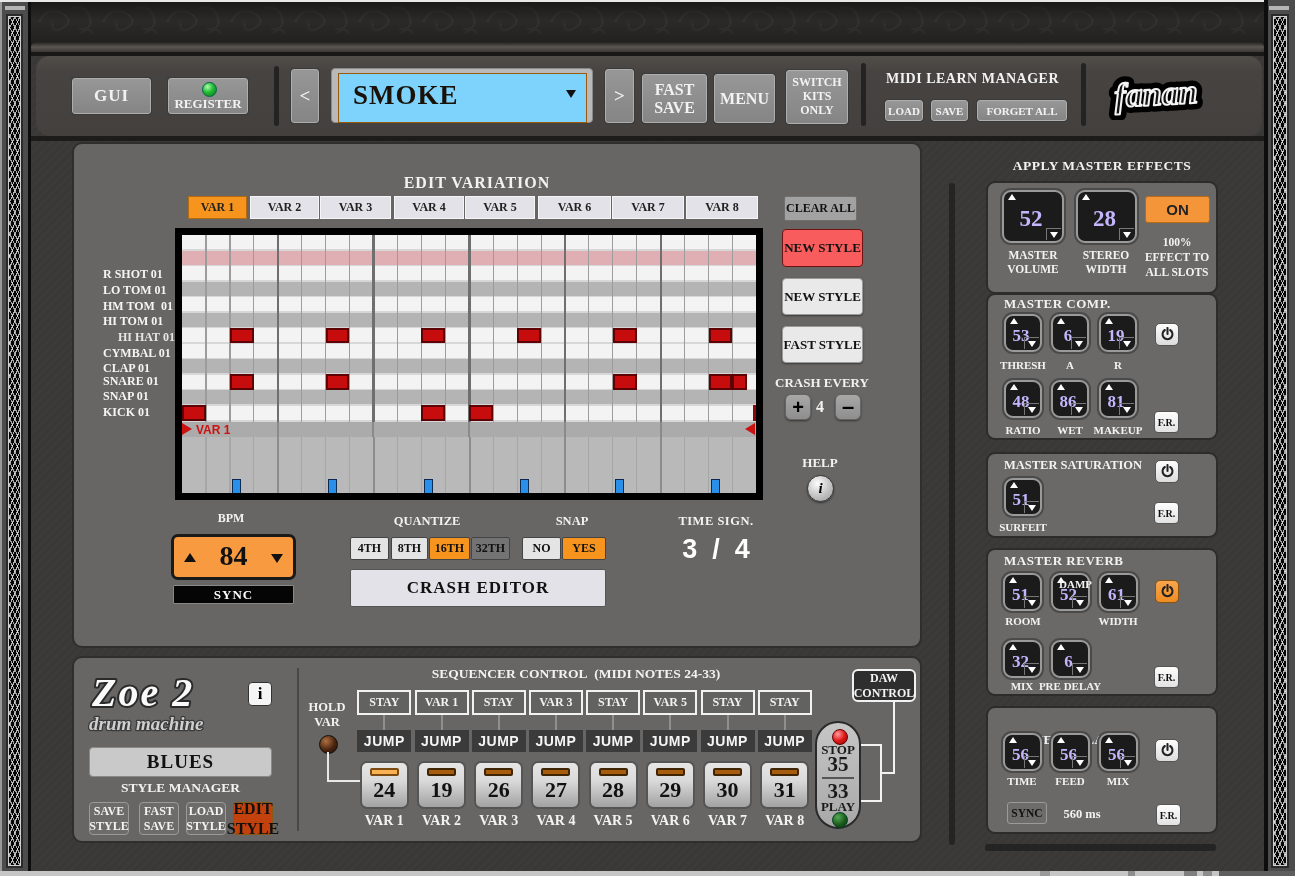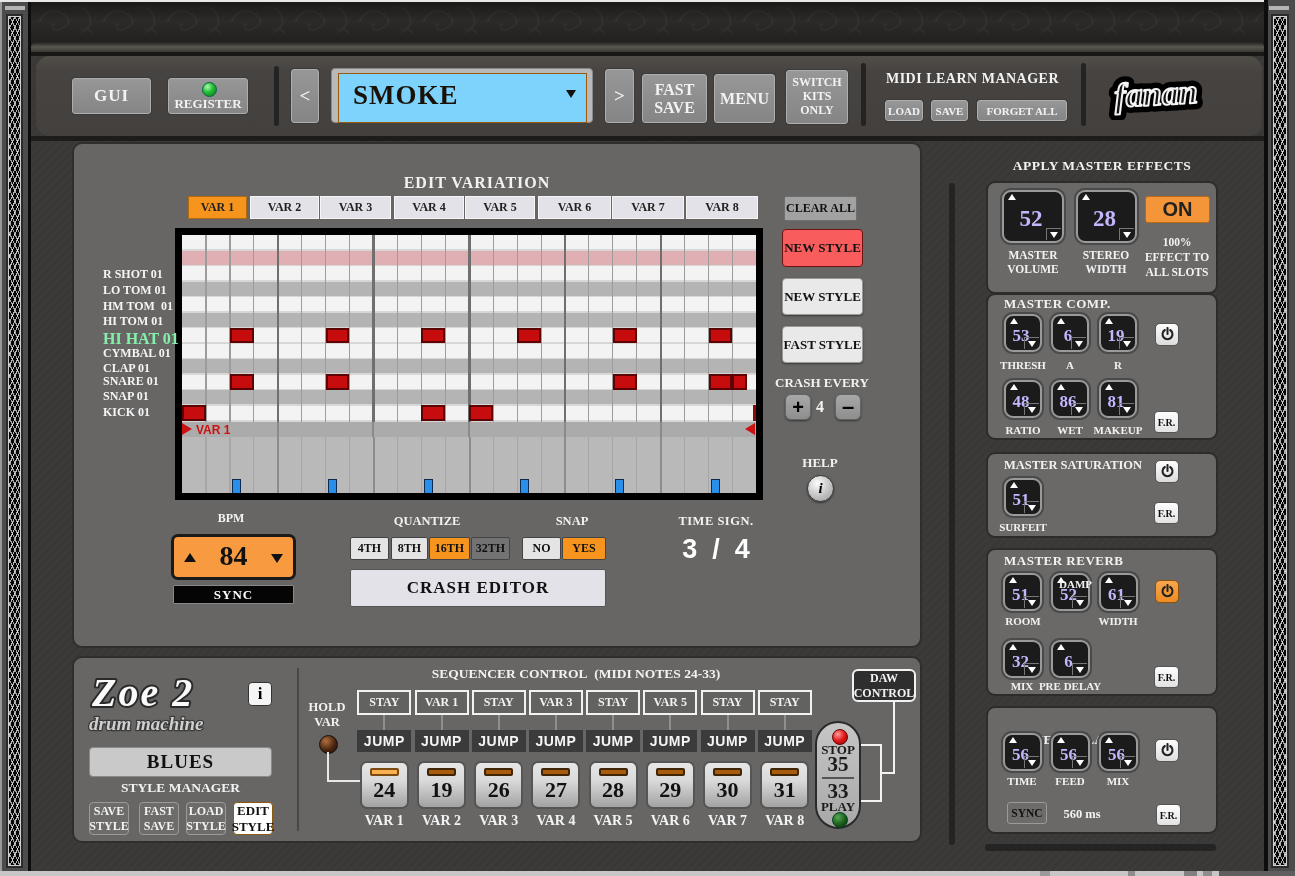--- a/index.html
+++ b/index.html
@@ -204,21 +204,21 @@
 <div class="abs" style="left:232.4px;top:479px;width:9px;height:14px;background:#2a8fe8;border:1px solid #0a2a50;border-bottom:none;box-sizing:border-box;"></div>
 <div class="abs" style="left:328.1px;top:479px;width:9px;height:14px;background:#2a8fe8;border:1px solid #0a2a50;border-bottom:none;box-sizing:border-box;"></div>
 <div class="abs" style="left:423.8px;top:479px;width:9px;height:14px;background:#2a8fe8;border:1px solid #0a2a50;border-bottom:none;box-sizing:border-box;"></div>
 <div class="abs" style="left:519.5px;top:479px;width:9px;height:14px;background:#2a8fe8;border:1px solid #0a2a50;border-bottom:none;box-sizing:border-box;"></div>
 <div class="abs" style="left:615.2px;top:479px;width:9px;height:14px;background:#2a8fe8;border:1px solid #0a2a50;border-bottom:none;box-sizing:border-box;"></div>
 <div class="abs" style="left:711.0px;top:479px;width:9px;height:14px;background:#2a8fe8;border:1px solid #0a2a50;border-bottom:none;box-sizing:border-box;"></div>
 <div class="abs ser" style="left:103px;top:267.0px;color:#f5f5f5;font-size:12px;white-space:pre;">R SHOT 01</div>
 <div class="abs ser" style="left:103px;top:283.0px;color:#f5f5f5;font-size:12px;white-space:pre;">LO TOM 01</div>
 <div class="abs ser" style="left:103px;top:299.0px;color:#f5f5f5;font-size:12px;white-space:pre;">HM TOM  01</div>
 <div class="abs ser" style="left:103px;top:314.0px;color:#f5f5f5;font-size:12px;white-space:pre;">HI TOM 01</div>
-<div class="abs ser" style="left:103px;top:330.0px;color:#86efac;font-size:16px;white-space:pre;">HI HAT 01</div>
+<div class="abs ser" style="left:118px;top:330.0px;color:#e5e5e5;font-size:12px;white-space:pre;">HI HAT 01</div>
 <div class="abs ser" style="left:103px;top:346.0px;color:#f5f5f5;font-size:12px;white-space:pre;">CYMBAL 01</div>
 <div class="abs ser" style="left:103px;top:360.5px;color:#f5f5f5;font-size:12px;white-space:pre;">CLAP 01</div>
 <div class="abs ser" style="left:103px;top:374.0px;color:#f5f5f5;font-size:12px;white-space:pre;">SNARE 01</div>
 <div class="abs ser" style="left:103px;top:389.0px;color:#f5f5f5;font-size:12px;white-space:pre;">SNAP 01</div>
 <div class="abs ser" style="left:103px;top:405.0px;color:#f5f5f5;font-size:12px;white-space:pre;">KICK 01</div>
 <div class="btn ser" style="left:782px;top:229px;width:81px;height:38px;background:#f85c5c;border:1.5px solid #6e1212;color:#111;font-size:13px;border-radius:4px;">NEW STYLE</div>
 <div class="btn ser" style="left:782px;top:278px;width:81px;height:37px;background:#e9e9e9;border:1px solid #9a9a9a;color:#111;font-size:13px;border-radius:4px;box-shadow:0 1px 2px #3a3a3a;">NEW STYLE</div>
 <div class="btn ser" style="left:782px;top:326px;width:81px;height:37px;background:#e9e9e9;border:1px solid #9a9a9a;color:#111;font-size:13px;border-radius:4px;box-shadow:0 1px 2px #3a3a3a;">FAST STYLE</div>
 <div class="lbl" style="left:772px;top:375px;width:100px;font-size:13px;">CRASH EVERY</div>
 <div class="btn san" style="left:785px;top:394px;width:26px;height:26px;background:linear-gradient(#a8a8a8,#8e8e8e);border:1px solid #666;color:#000;font-size:20px;border-radius:6px;box-shadow:0 1px 2px #333;">+</div>
@@ -250,21 +250,21 @@
 <svg width="190" height="70">
 <text x="8" y="38" font-family="Liberation Serif,serif" font-style="italic" font-weight="bold" font-size="40" fill="#fafafa" stroke="#2a2a2a" stroke-width="4" paint-order="stroke" stroke-linejoin="round" letter-spacing="2">Zoe 2</text>
 <text x="5" y="62" font-family="Liberation Serif,serif" font-style="italic" font-weight="bold" font-size="19" fill="#cfcfcf" stroke="#3a3a3a" stroke-width="2.5" paint-order="stroke" stroke-linejoin="round">drum machine</text>
 </svg></div>
 <div class="btn ser" style="left:248px;top:682px;width:24px;height:24px;background:#f5f5f5;border:1px solid #333;color:#000;font-size:17px;border-radius:4px;">i</div>
 <div class="btn ser" style="left:89px;top:747px;width:183px;height:30px;background:#c9c9c9;border:1px solid #8a8a8a;color:#111;font-size:19px;border-radius:4px;letter-spacing:1px;">BLUES</div>
 <div class="lbl" style="left:90px;top:780px;width:181px;font-size:13.5px;">STYLE MANAGER</div>
 <div class="btn ser" style="left:89px;top:802px;width:40px;height:33px;background:#6d6c6b;border:1px solid #9a9a9a;color:#f2f2f2;font-size:12px;line-height:1.2;border-radius:4px;">SAVE<br>STYLE</div>
 <div class="btn ser" style="left:139px;top:802px;width:40px;height:33px;background:#6d6c6b;border:1px solid #9a9a9a;color:#f2f2f2;font-size:12px;line-height:1.2;border-radius:4px;">FAST<br>SAVE</div>
 <div class="btn ser" style="left:186px;top:802px;width:40px;height:33px;background:#6d6c6b;border:1px solid #9a9a9a;color:#f2f2f2;font-size:12px;line-height:1.2;border-radius:4px;">LOAD<br>STYLE</div>
-<div class="btn ser" style="left:233px;top:802px;width:40px;height:33px;background:#ffffff;border:1px solid #8a5a12;color:#111;font-size:13px;line-height:1.2;border-radius:4px;">EDIT<br>STYLE</div>
+<div class="btn ser" style="left:233px;top:802px;width:40px;height:33px;background:#c2410c;border:1px solid #8a5a12;color:#111;font-size:16px;line-height:1.2;border-radius:4px;">EDIT<br>STYLE</div>
 <div class="abs" style="left:297px;top:668px;width:2px;height:163px;background:#494847;"></div>
 <div class="lbl" style="left:376px;top:666px;width:400px;font-size:13.5px;">SEQUENCER CONTROL&nbsp; (MIDI NOTES 24-33)</div>
 <div class="lbl" style="left:302px;top:700px;width:50px;font-size:12.5px;line-height:1.2;">HOLD<br>VAR</div>
 <div class="abs" style="left:319px;top:735px;width:17px;height:17px;border-radius:50%;background:radial-gradient(circle at 35% 30%,#b07040,#4a2410 55%,#1e0e04);border:1px solid #111;"></div>
 <div class="abs" style="left:327px;top:752px;width:2px;height:28px;background:#e8e8e8;"></div>
 <div class="abs" style="left:327px;top:780px;width:33px;height:2px;background:#e8e8e8;"></div>
 <div class="btn ser" style="left:357.3px;top:690px;width:54px;height:25px;background:rgba(0,0,0,0.04);border:2px solid #f2f2f2;color:#f2f2f2;font-size:12px;border-radius:0;">STAY</div>
 <div class="abs" style="left:383.3px;top:715px;width:2px;height:15px;background:#8f8f8f;"></div>
 <div class="btn san" style="left:357.3px;top:730px;width:54px;height:22px;background:#3b3b3b;border:none;color:#f5f5f5;font-size:14px;letter-spacing:0.5px;border-radius:0;">JUMP</div>
 <div class="abs" style="left:359.8px;top:761px;width:49px;height:48px;
@@ -365,21 +365,21 @@
       <div class="dn"></div>
     </div>
   </div>
 <div class="stepper" style="left:1076px;top:190px;width:61px;height:53px;">
     <div class="num" style="top:15px;font-size:23px;">28</div>
     <div class="up" style="left:4px;top:2px;"></div>
     <div class="dnbox">
       <div class="dn"></div>
     </div>
   </div>
-<div class="btn san" style="left:1145px;top:196px;width:65px;height:27px;background:#f5953a;border:1px solid #b86a14;color:#222;font-size:20px;border-radius:3px;">ON</div>
+<div class="btn san" style="left:1145px;top:196px;width:65px;height:27px;background:#f5953a;border:1px solid #b86a14;color:#222;font-size:15px;border-radius:3px;">ON</div>
 <div class="lbl" style="left:993px;top:248px;width:80px;font-size:11.5px;line-height:1.25;">MASTER<br>VOLUME</div>
 <div class="lbl" style="left:1066px;top:248px;width:80px;font-size:11.5px;line-height:1.25;">STEREO<br>WIDTH</div>
 <div class="lbl" style="left:1137px;top:235px;width:80px;font-size:11.5px;line-height:1.3;">100%<br>EFFECT TO<br>ALL SLOTS</div>
 <div class="fxbox" style="top:293px;height:147px;"></div>
 <div class="fxtitle" style="left:1004px;top:296px;">MASTER COMP.</div>
 <div class="stepper" style="left:1004px;top:314px;width:38px;height:38px;">
     <div class="num" style="top:11px;font-size:17px;">53</div>
     <div class="up" style="left:4px;top:2px;"></div>
     <div class="dnbox">
       <div class="dn"></div>

